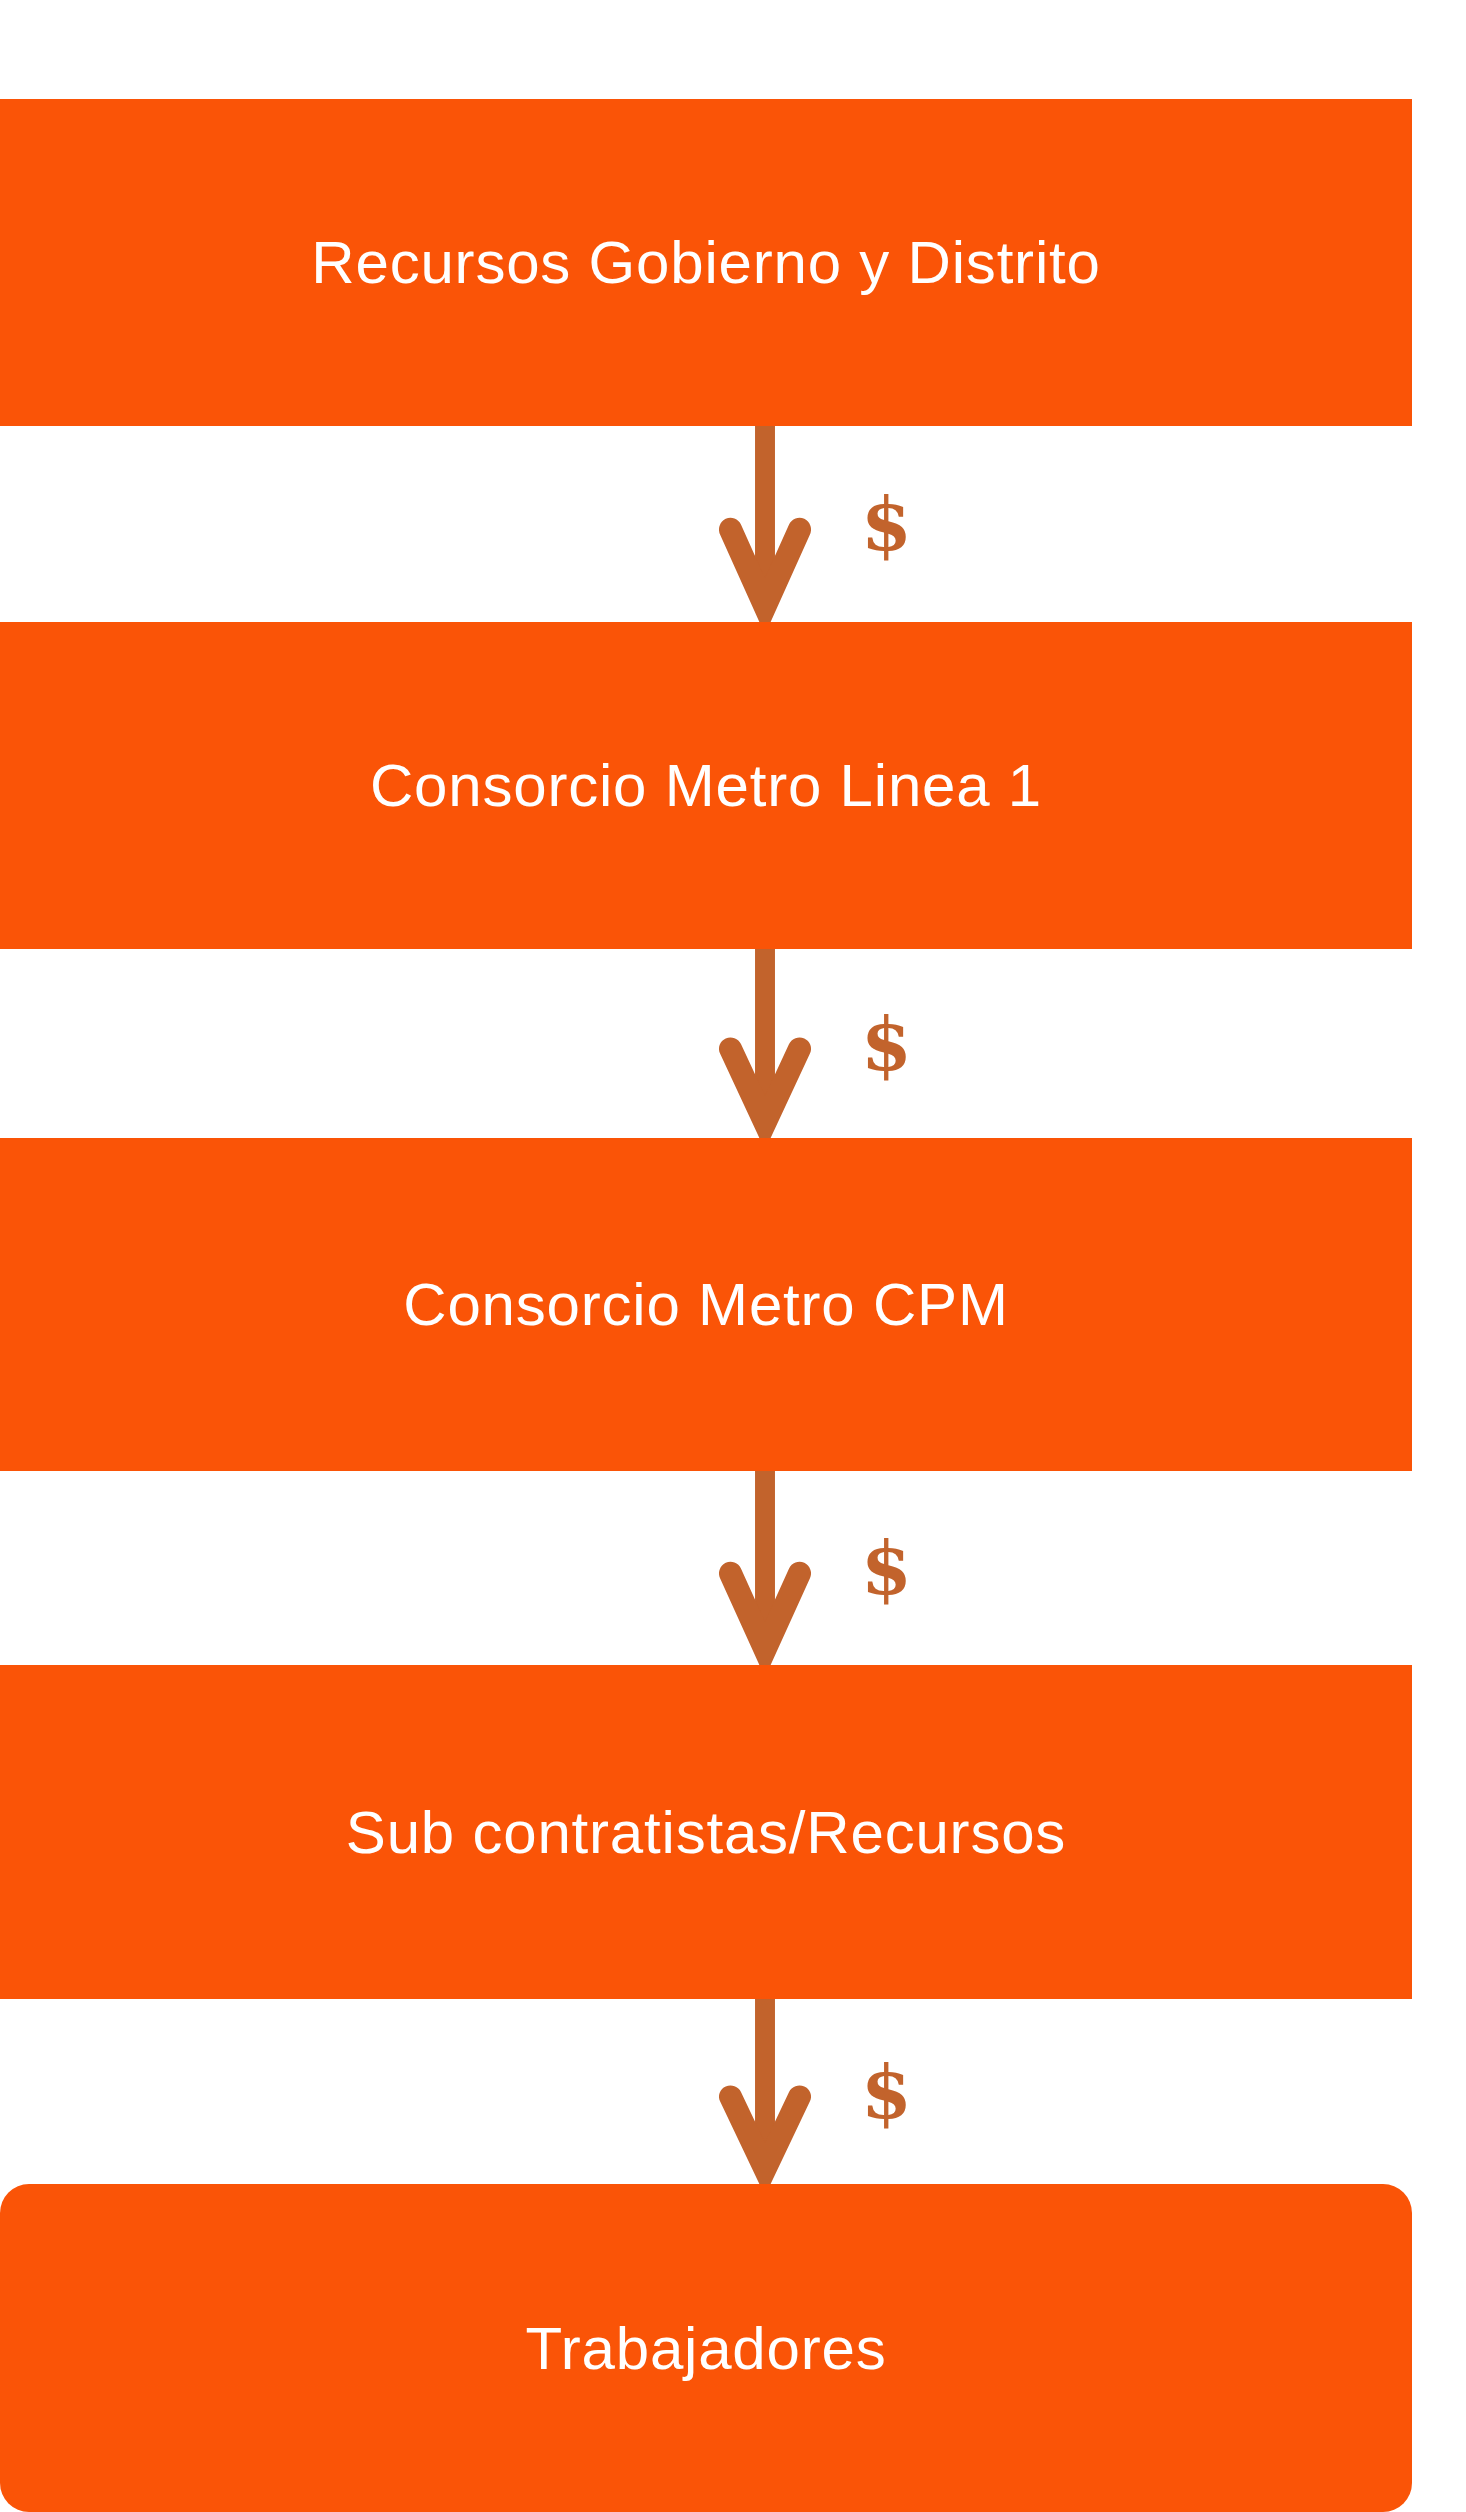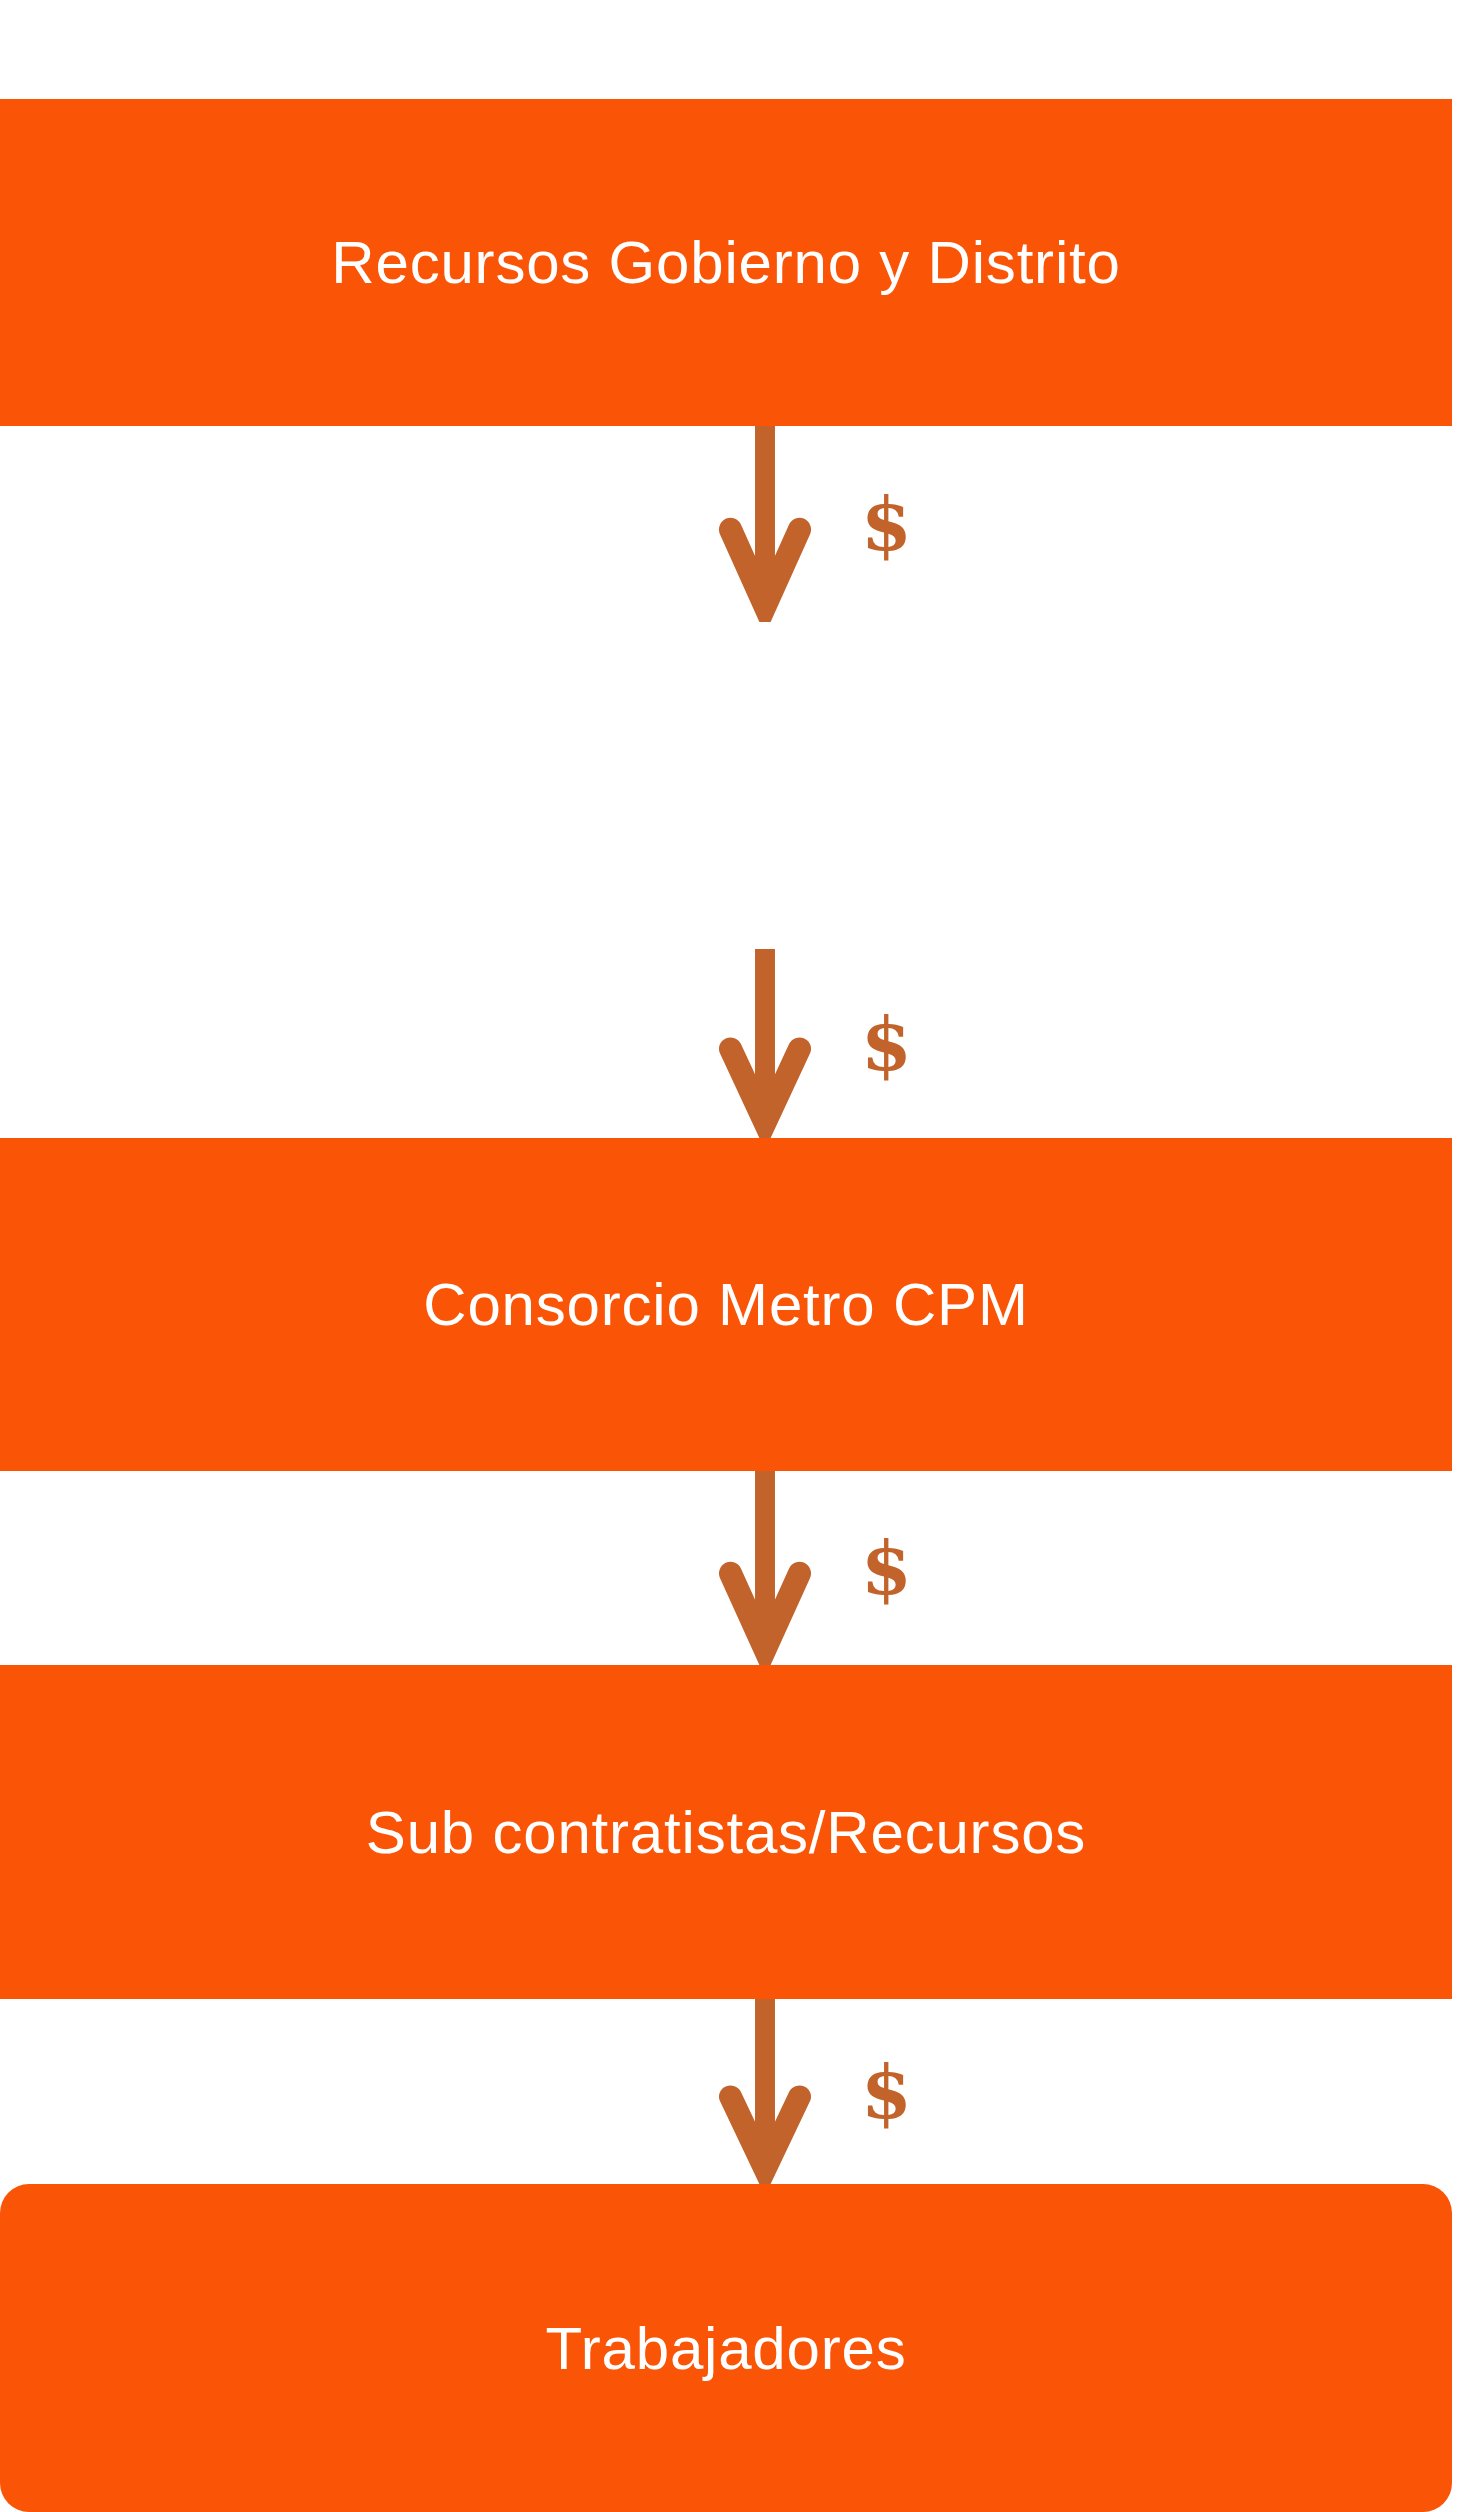--- a/index.html
+++ b/index.html
@@ -7,21 +7,20 @@
     padding: 0;
     background: #ffffff;
   }
   .canvas {
     position: relative;
     width: 1412px;
     height: 2512px;
     background: var(--background, #ffffff);
     overflow: hidden;
     font-family: "Liberation Sans", sans-serif;
-    padding-left: 40px;
   }
 
   
   .band {
     position: absolute;
     left: 0;
     width: 100%;
     background: var(--band, #FA5407);
     display: flex;
     align-items: center;
@@ -82,20 +81,23 @@
   </div>
 
   <div class="connector connector-1">
     <svg class="arrow" viewBox="0 0 120 250" preserveAspectRatio="none" aria-hidden="true">
       <rect x="47" y="0" width="26" height="200" fill="currentColor"></rect>
       <path d="M15,132 L60,230 L105,132" fill="none" stroke="currentColor" stroke-width="30" stroke-linecap="round" stroke-linejoin="miter"></path>
     </svg>
     <span class="dollar">$</span>
   </div>
 
+  <div class="band band-2">
+    <span class="band-label">Consorcio Metro Linea 1</span>
+  </div>
 
   <div class="connector connector-2">
     <svg class="arrow" viewBox="0 0 120 250" preserveAspectRatio="none" aria-hidden="true">
       <rect x="47" y="0" width="26" height="200" fill="currentColor"></rect>
       <path d="M15,132 L60,230 L105,132" fill="none" stroke="currentColor" stroke-width="30" stroke-linecap="round" stroke-linejoin="miter"></path>
     </svg>
     <span class="dollar">$</span>
   </div>
 
   <div class="band band-3">

